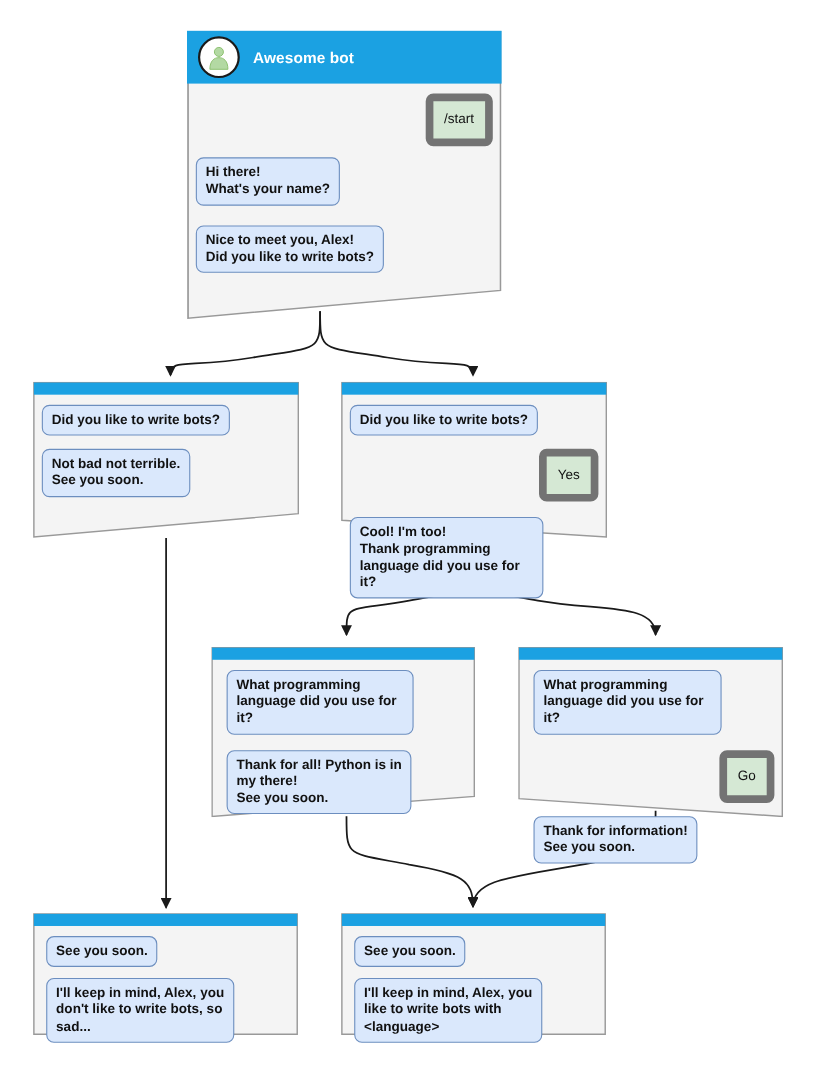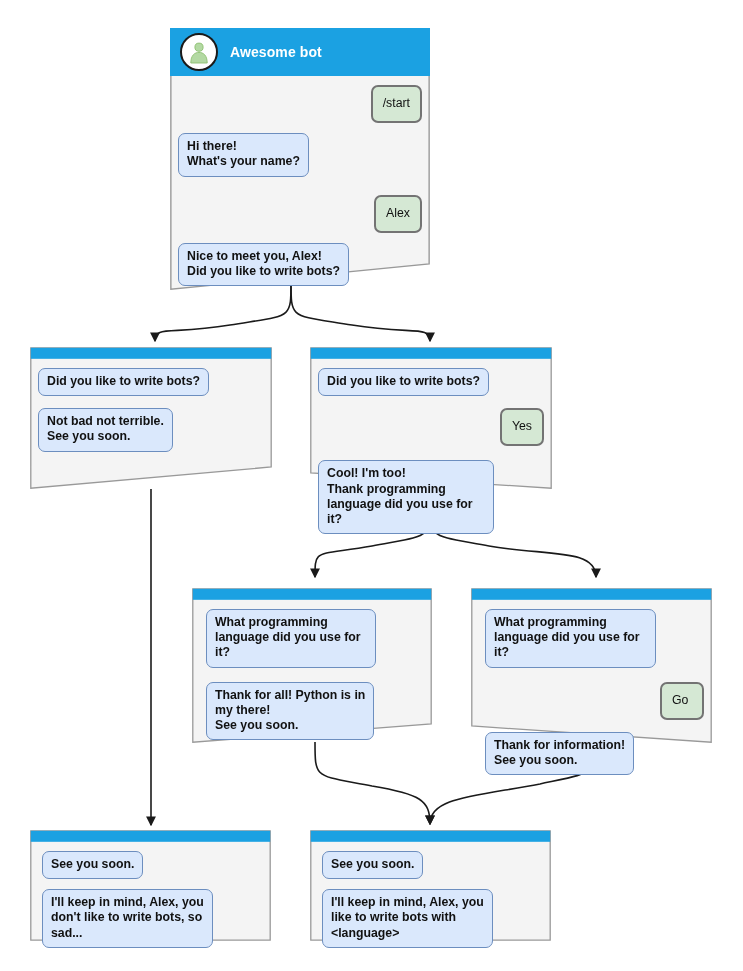--- a/index.html
+++ b/index.html
@@ -112,21 +112,21 @@
     box-sizing: border-box;
     white-space: pre-line;
     max-width: 78%;
   }
   .bubble.bot {
     background: #dae8fc;
     border: 1px solid #6c8ebf;
   }
   .bubble.user {
     background: #d5e8d4;
-    border: 2px solid #737373;
+    border: 7px solid #737373;
     text-align: left;
     min-width: 44px;
     padding: 9px 10px 10px 10px;
   }
 </style>
 </head>
 <body>
 
 <div id="flow-canvas">
 
@@ -142,21 +142,21 @@
 
     <path d="M 151 489 L 151 825" fill="none" stroke="#1a1a1a" stroke-width="1.6" marker-end="url(#arrow)"></path>
 
     <path d="M 430 501 C 430 540 430 535 372 546 C 315 556 315 548 315 577" fill="none" stroke="#1a1a1a" stroke-width="1.6" marker-end="url(#arrow)"></path>
     <path d="M 430 501 C 430 540 430 535 489 546 C 546 556 596 548 596 577" fill="none" stroke="#1a1a1a" stroke-width="1.6" marker-end="url(#arrow)"></path>
 
     <path d="M 315 742 C 315 780 315 775 372 786 C 420 794 430 800 430 824" fill="none" stroke="#1a1a1a" stroke-width="1.6" marker-end="url(#arrow)"></path>
     <path d="M 596 737 C 596 775 596 772 540 784 C 470 797 430 798 430 824" fill="none" stroke="#1a1a1a" stroke-width="1.6" marker-end="url(#arrow)"></path>
   </svg>
 
-  <div class="panel" style="left:170px; top:28px; width:260px; height:262px;">
+  <div class="panel" style="left:170px; top:28px; width:286px; height:262px;">
     <svg class="panel-shape" viewBox="0 0 242 262" preserveAspectRatio="none">
       <path d="M 0.8 0.8 L 241.2 0.8 L 241.2 236 L 0.8 261.2 Z" fill="#f4f4f4" stroke="#999999" stroke-width="1.3"></path>
     </svg>
     <div class="panel-content">
       <div class="titlebar with-header">
         <div class="avatar">
           <svg width="24" height="24" viewBox="0 0 24 24">
             <circle cx="12" cy="7.2" r="4.1" fill="#b3d9a3" stroke="#8cc06f" stroke-width="0.9"></circle>
             <path d="M 3.8 23 C 3.8 15.4 7.6 12.4 12 12.4 C 16.4 12.4 20.2 15.4 20.2 23 Z" fill="#b3d9a3" stroke="#8cc06f" stroke-width="0.9"></path>
           </svg>
@@ -164,23 +164,20 @@
         <span class="bot-title">Awesome bot</span>
       </div>
       <div class="messages" style="padding-top:9px;">
         <div class="msg-row user" style="margin-bottom:10px;">
           <div class="bubble user">/start</div>
         </div>
         <div class="msg-row bot" style="margin-bottom:18px;">
           <div class="bubble bot">Hi there!
 What's your name?</div>
         </div>
-        <div class="msg-row user" style="margin-bottom:10px;">
-          <div class="bubble user">Alex</div>
-        </div>
         <div class="msg-row bot">
           <div class="bubble bot">Nice to meet you, Alex!
 Did you like to write bots?</div>
         </div>
       </div>
     </div>
   </div>
 
   <div class="panel" style="left:30px; top:347px; width:242px; height:142px;">
     <svg class="panel-shape" viewBox="0 0 242 142" preserveAspectRatio="none">

